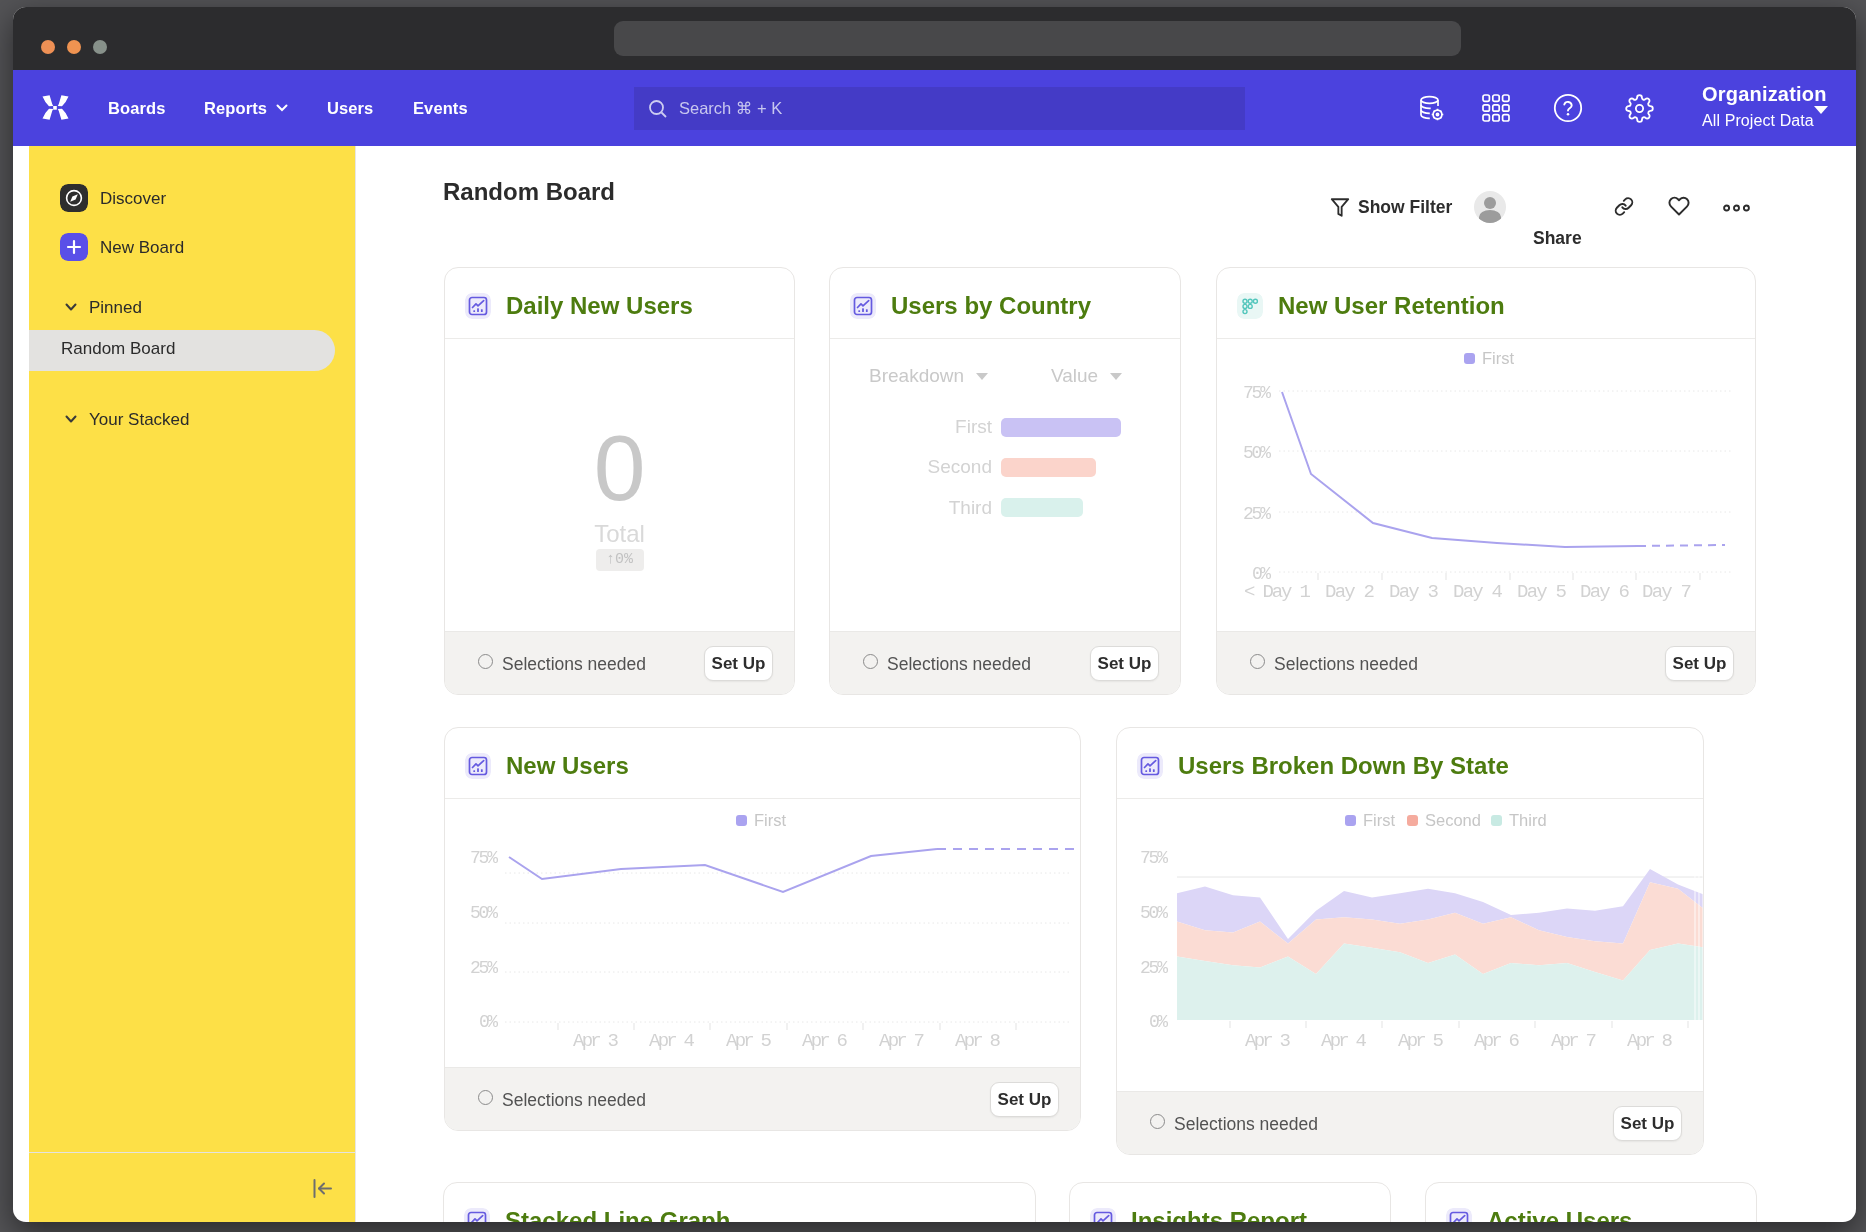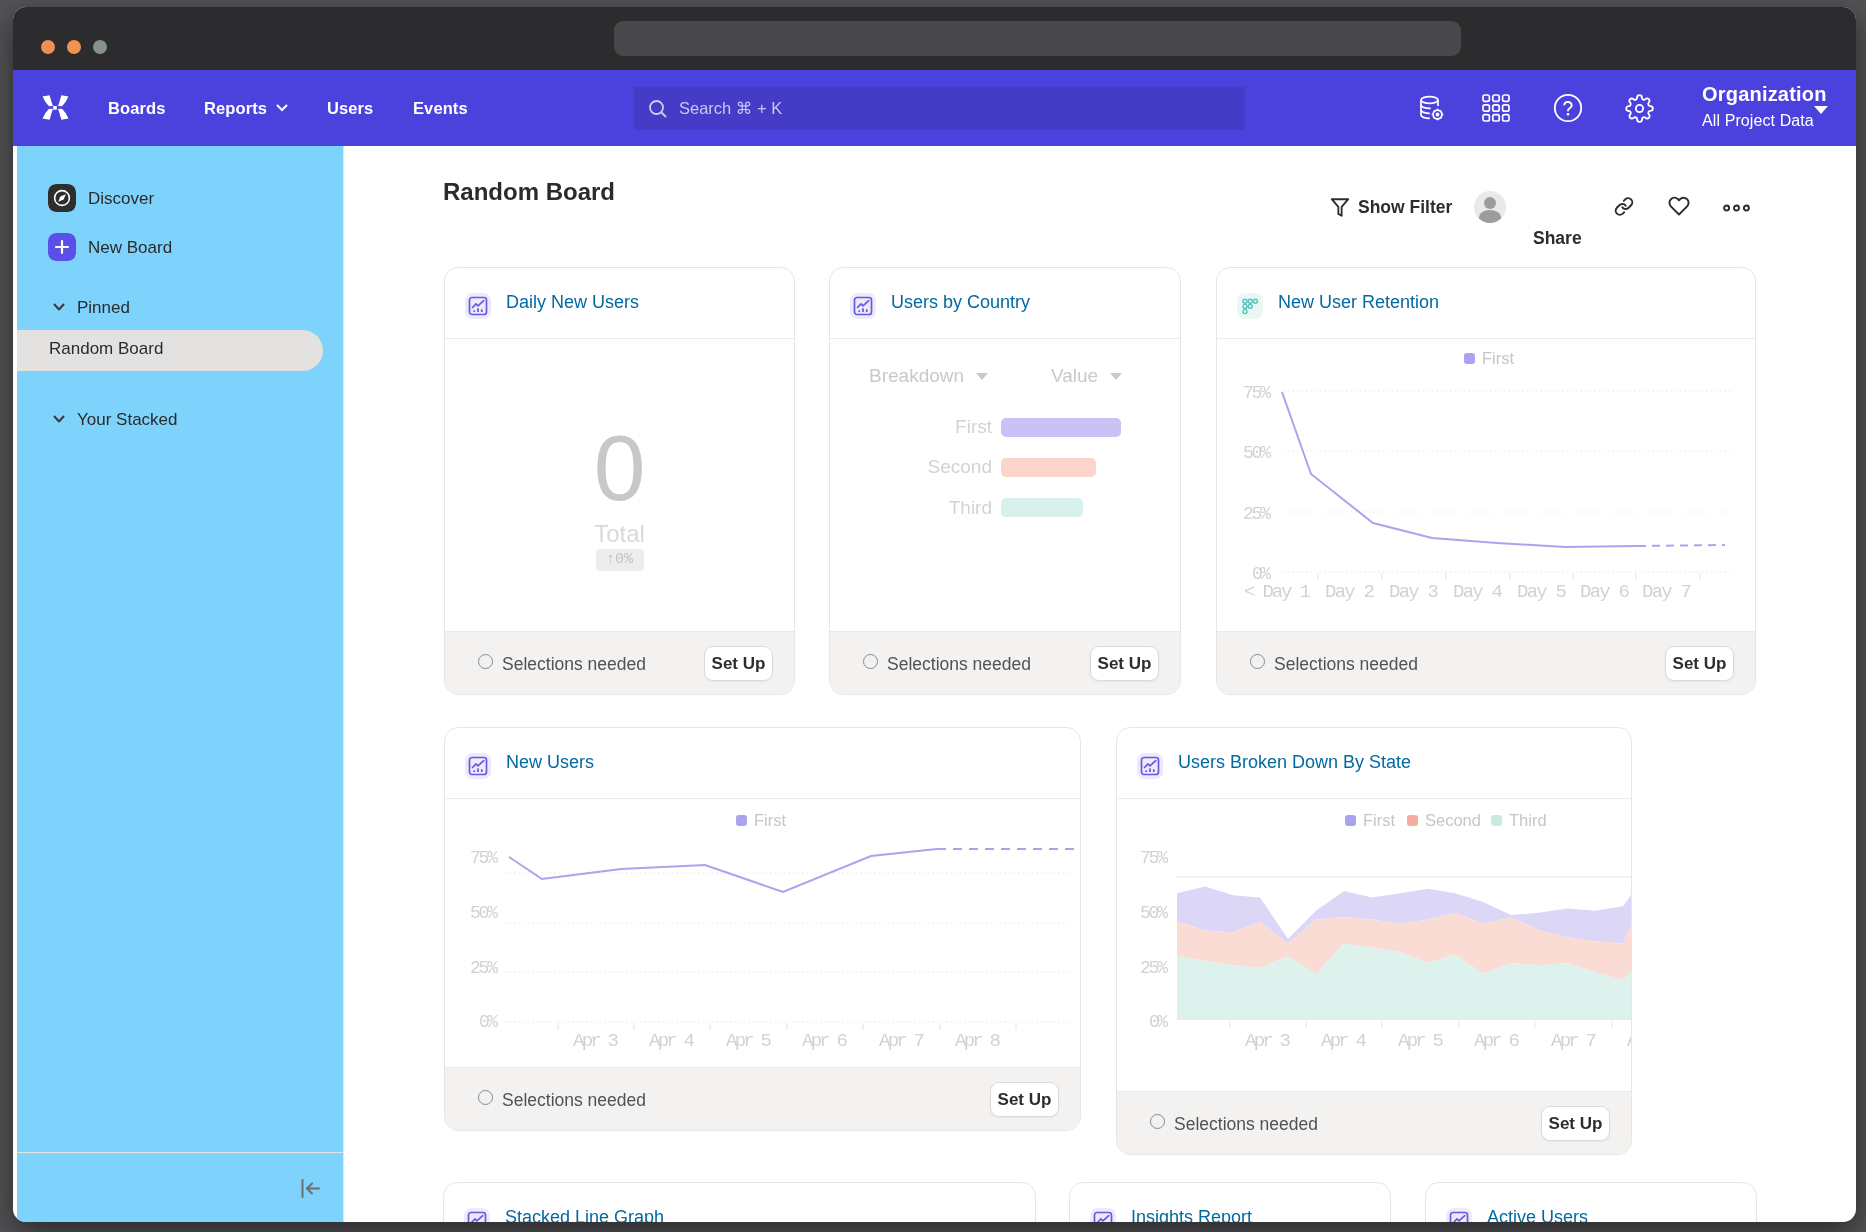--- a/index.html
+++ b/index.html
@@ -13,33 +13,33 @@
   .tl { position:absolute; top:33px; width:14px; height:14px; border-radius:50%; }
   .urlbar { position:absolute; left:601px; top:14px; width:847px; height:35px; background:#48484a; border-radius:9px; }
   
   .nav { position:absolute; left:0; top:63px; width:100%; height:76px; background:#4b42de; }
   .navitem { position:absolute; top:0; height:76px; display:flex; align-items:center; color:#fff;
      font-size:16.5px; font-weight:600; letter-spacing:0.1px; }
   .search { position:absolute; left:621px; top:17px; width:611px; height:43px; background:#443bc6; border-radius:0;
      display:flex; align-items:center; color:#c8c7ef; font-size:16.5px; }
   .nico { position:absolute; top:0; height:76px; display:flex; align-items:center; }
   
-  .sidebar { position:absolute; left:4px; top:139px; width:327px; height:1076px; background:#7dd3fc; border-right:1px solid #e7e6e4; }
+  .sidebar { position:absolute; left:16px; top:139px; width:327px; height:1076px; background:#fde047; border-right:1px solid #e7e6e4; }
   .sideitem { position:absolute; font-size:17px; color:#2b2b2b; }
   .sicon { position:absolute; width:28px; height:28px; border-radius:8px; }
   .pill { position:absolute; left:0; top:184px; width:306px; height:41px; background:#e3e2e0; border-radius:0 21px 21px 0; }
   .chev { position:absolute; }
   h1.board { position:absolute; left:430px; top:171px; font-size:24px; font-weight:700; color:#2b2b2b; }
   .subtitle { position:absolute; left:430px; top:208px; font-size:17.5px; color:#7b7b7b; }
   
   .tb { position:absolute; color:#2d2d2d; font-size:17.5px; font-weight:600; }
   
   .card { position:absolute; background:#fff; border:1px solid #e8e6e4; border-radius:14px; overflow:hidden; }
   .cicon { position:absolute; left:20px; top:25px; width:26px; height:26px; border-radius:7px; }
-  .ctitle { position:absolute; left:61px; top:24px; font-size:18px; font-weight:400; color:#0369a1; }
+  .ctitle { position:absolute; left:61px; top:24px; font-size:24px; font-weight:700; color:#4d7c0f; }
   .cdiv { position:absolute; top:70px; left:0; right:0; border-top:1px solid #ecebe9; }
   .cfoot { position:absolute; left:0; right:0; bottom:0; height:63px; background:#f3f2f0; border-top:1px solid #eae9e7; }
   .sel { position:absolute; left:33px; top:22px; display:flex; align-items:flex-start; }
   .selc { width:15px; height:15px; border:1.5px solid #8b8b8b; border-radius:50%; }
   .selt { margin-left:9px; font-size:17.5px; color:#525252; }
   .setup { position:absolute; right:21px; top:14px; width:69px; height:35px; background:#fff; border:1px solid #dcdbd9;
      border-radius:9px; display:flex; align-items:center; justify-content:center; font-size:17px; font-weight:700; color:#2d2d2d; box-shadow:0 1px 2px rgba(0,0,0,0.06); }
   .axis { font-family:"Liberation Mono", monospace; fill:#d2d2d2; font-size:19px; }
   .ylab { font-size:18px; }
   .legend { font-size:16.5px; color:#c6c6c6; position:absolute; display:flex; align-items:center; }
@@ -362,21 +362,21 @@
     </svg>
     <div class="cfoot">
       <div class="sel">
           <div class="selc"></div>
           <div class="selt">Selections needed</div>
         </div>
       <div class="setup">Set Up</div>
     </div>
   </div>
 
-  <div class="card" style="left:1103px; top:720px; width:516px; height:428px;">
+  <div class="card" style="left:1103px; top:720px; width:588px; height:428px;">
     <svg class="cicon" viewBox="0 0 26 26">
       <rect width="26" height="26" rx="7" fill="#eceafb"></rect>
       <rect x="4.5" y="4.5" width="17" height="17" rx="2.5" fill="none" stroke="#655ae0" stroke-width="1.7"></rect>
       <polyline points="7.5,14.5 11,10.8 13,12.8 18.7,7.6" fill="none" stroke="#655ae0" stroke-width="1.7" stroke-linecap="round" stroke-linejoin="round"></polyline>
       <g fill="#655ae0">
           <rect x="8.3" y="17.2" width="1.8" height="1.8" rx=".5"></rect>
           <rect x="12.1" y="15.2" width="1.8" height="3.8" rx=".5"></rect>
           <rect x="15.9" y="16.2" width="1.8" height="2.8" rx=".5"></rect>
         </g>
     </svg>

